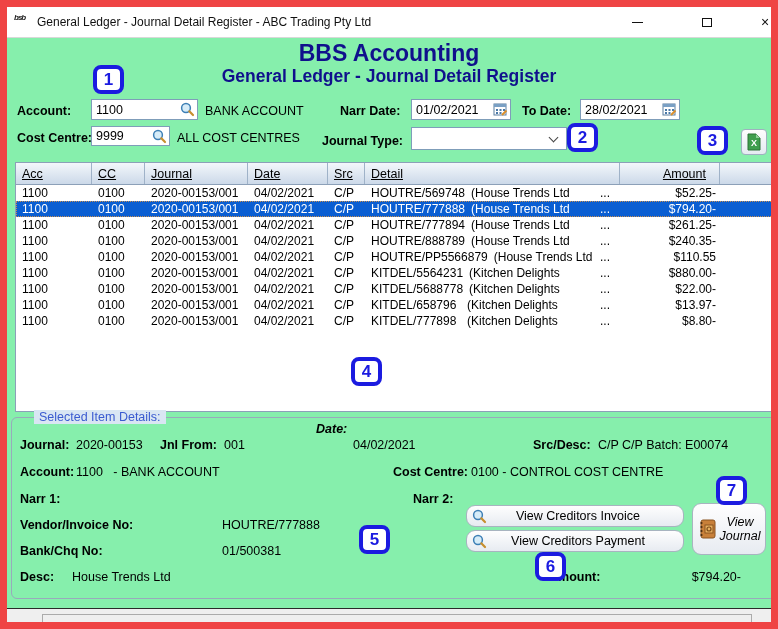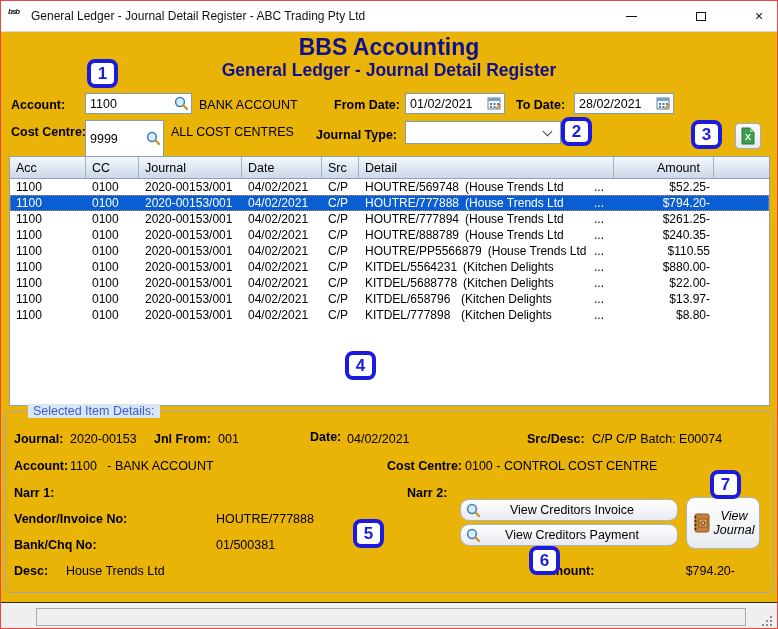--- a/index.html
+++ b/index.html
@@ -1,18 +1,18 @@
 <!DOCTYPE html>
 <html style="--accent: #10108c;"><head>
 <meta charset="utf-8">
 <style>
   html,body{margin:0;padding:0;background:#555;}
   *{box-sizing:border-box;}
-  .win{position:relative;width:778px;height:629px;background:#eab308;
-       font-family:"Liberation Sans",sans-serif;border:1px solid #ef4444;overflow:hidden;}
+  .win{position:relative;width:778px;height:629px;background:#86efac;
+       font-family:"Liberation Sans",sans-serif;border:7px solid #ef4444;overflow:hidden;}
   
   .titlebar{position:absolute;left:0;top:0;width:100%;height:31px;background:#ffffff;
             border-bottom:1px solid #d8d8d8;}
   .app-ico{position:absolute;left:7px;top:6px;width:18px;height:18px;font-weight:bold;
            font-size:8px;line-height:9px;color:#222;font-style:italic;letter-spacing:-1px;}
   .title-text{position:absolute;left:30px;top:8px;font-size:12px;color:#111;white-space:nowrap;}
   .wbtn{position:absolute;top:0;width:40px;height:30px;display:flex;align-items:center;
         justify-content:center;cursor:default;}
   .wbtn.min{left:610px;} .wbtn.max{left:680px;} .wbtn.close{left:738px;}
   .glyph-min{display:block;width:11px;height:0;border-top:1px solid #111;}
@@ -37,21 +37,21 @@
             transform:rotate(45deg);}
   .sqbtn{position:absolute;width:26px;height:26px;border:1px solid #9fb0c0;border-radius:4px;
          background:linear-gradient(#fdfdfd,#e4ebf2);display:flex;align-items:center;
          justify-content:center;}
   
   .grid{position:absolute;left:8px;top:155px;width:761px;height:250px;background:#fff;
         border:1px solid #8ca0b8;overflow:hidden;}
   .thead{display:flex;height:22px;background:linear-gradient(#f3f7fb,#ccd9e9);
          border-bottom:1px solid #8ca0b8;font-size:12.5px;color:#000;}
   .th{display:flex;align-items:center;padding:0 0 0 6px;border-right:1px solid #9fb2c8;
-      overflow:hidden;white-space:nowrap;}
+      overflow:hidden;white-space:nowrap;text-decoration:underline;}
   .trow{display:flex;height:16px;font-size:12px;color:#000;align-items:center;}
   .td{padding-left:6px;white-space:nowrap;overflow:hidden;}
   .w-acc{width:76px;} .w-cc{width:53px;} .w-journal{width:103px;} .w-date{width:80px;}
   .w-src{width:37px;} .w-detail{width:255px;display:flex;} .w-amount{width:100px;}
   .w-gutter{flex:1;border-right:0;}
   .th.w-amount{justify-content:flex-end;padding-right:13px;}
   .td.w-amount{text-align:right;padding-right:4px;}
   .det-ref{min-width:96px;padding-right:6px;}
   .det-ell{margin-left:auto;padding-right:10px;}
   .trow.selected{background:#0a5ed2;color:#fff;outline:1px dotted #c89050;outline-offset:-1px;}
@@ -109,21 +109,21 @@
     <input value="1100" style="">
     <span class="ico">
       <svg width="15" height="15" viewBox="0 0 15 15">
           <circle cx="6" cy="6" r="4.4" fill="#d6ecf8" stroke="#3d7fb5" stroke-width="1.5"></circle>
           <line x1="9.3" y1="9.3" x2="13" y2="13" stroke="#c78f2e" stroke-width="2.2" stroke-linecap="round"></line>
         </svg>
     </span>
   </div>
   <span class="val-text" style="left:198px;top:97px;">BANK ACCOUNT</span>
 
-  <span class="lbl" style="left:333px;top:97px;">From Date:</span>
+  <span class="lbl" style="left:333px;top:97px;">Narr Date:</span>
   <div class="fld" style="left:404px;top:92px;width:100px;height:21px;">
     <input value="01/02/2021" style="">
     <span class="ico">
       <svg width="15" height="15" viewBox="0 0 15 15">
           <rect x="1" y="2" width="12" height="11" fill="#fff" stroke="#5b7ea0"></rect>
           <rect x="1" y="2" width="12" height="3" fill="#7aa0c4"></rect>
           <g fill="#4a79a8">
             <rect x="3" y="7" width="2" height="2"></rect>
             <rect x="6.5" y="7" width="2" height="2"></rect>
             <rect x="10" y="7" width="2" height="2"></rect>
@@ -148,21 +148,21 @@
             <rect x="10" y="7" width="2" height="2"></rect>
             <rect x="3" y="10" width="2" height="2"></rect>
             <rect x="6.5" y="10" width="2" height="2"></rect>
           </g>
           <line x1="9" y1="13" x2="13.5" y2="8.5" stroke="#d98e2b" stroke-width="2"></line>
         </svg>
     </span>
   </div>
 
   <span class="lbl" style="left:10px;top:124px;">Cost Centre:</span>
-  <div class="fld" style="left:84px;top:119px;width:79px;height:37px;">
+  <div class="fld" style="left:84px;top:119px;width:79px;height:20px;">
     <input value="9999" style="">
     <span class="ico">
       <svg width="15" height="15" viewBox="0 0 15 15">
           <circle cx="6" cy="6" r="4.4" fill="#d6ecf8" stroke="#3d7fb5" stroke-width="1.5"></circle>
           <line x1="9.3" y1="9.3" x2="13" y2="13" stroke="#c78f2e" stroke-width="2.2" stroke-linecap="round"></line>
         </svg>
     </span>
   </div>
   <span class="val-text" style="left:170px;top:124px;">ALL COST CENTRES</span>
 
@@ -321,21 +321,21 @@
       </div>
   </div>
 
   <div class="gbox">
     <span class="gbox-title">Selected Item Details:</span>
 
     <span class="lbl" style="left:8px;top:20px;">Journal:</span>
     <span class="val-text clip-journal" style="left:64px;top:20px;">2020-00153</span>
     <span class="lbl" style="left:148px;top:20px;">Jnl From:</span>
     <span class="val-text" style="left:212px;top:20px;">001</span>
-    <span class="lbl" style="left:304px;top:18px;">Date:</span>
+    <span class="lbl" style="left:304px;top:4px;font-style:italic;">Date:</span>
     <span class="val-text" style="left:341px;top:20px;">04/02/2021</span>
     <span class="lbl" style="left:521px;top:20px;">Src/Desc:</span>
     <span class="val-text" style="left:586px;top:20px;">C/P C/P Batch: E00074</span>
 
     <span class="lbl" style="left:8px;top:47px;">Account:</span>
     <span class="val-text pre" style="left:64px;top:47px;">1100   - BANK ACCOUNT</span>
     <span class="lbl" style="left:381px;top:47px;">Cost Centre:</span>
     <span class="val-text" style="left:459px;top:47px;">0100 - CONTROL COST CENTRE</span>
 
     <span class="lbl" style="left:8px;top:74px;">Narr 1:</span>

